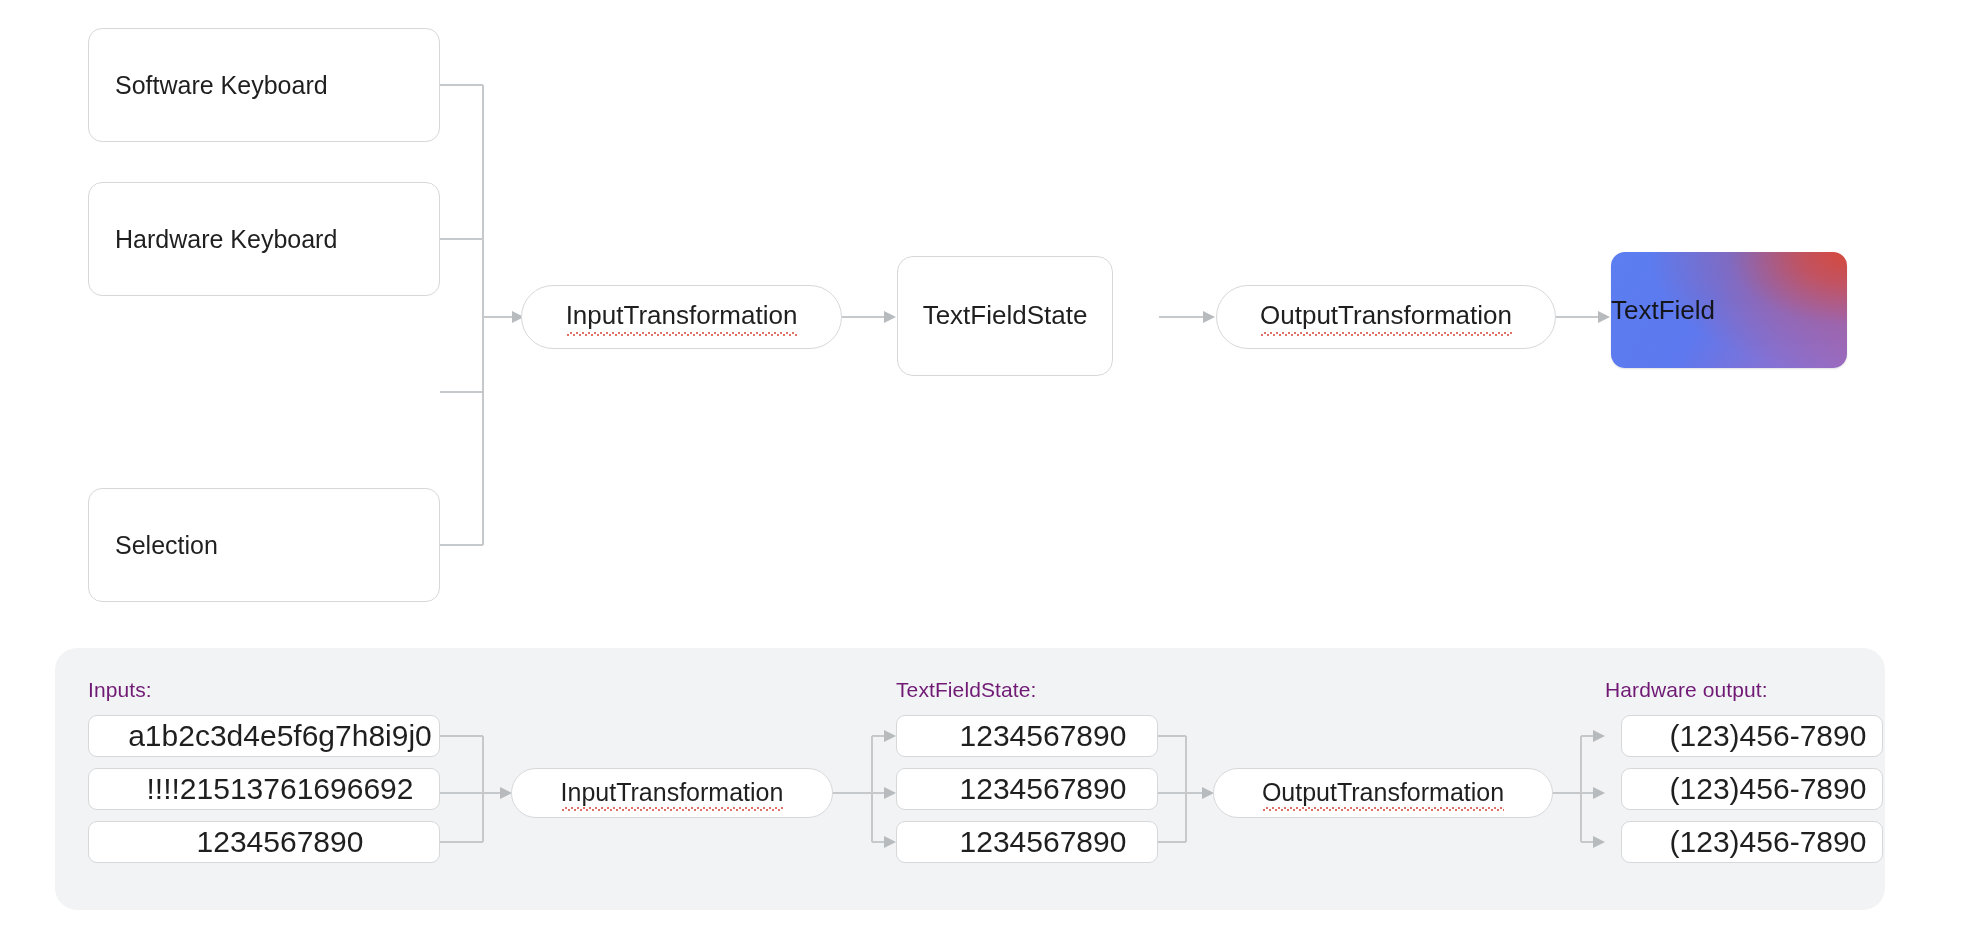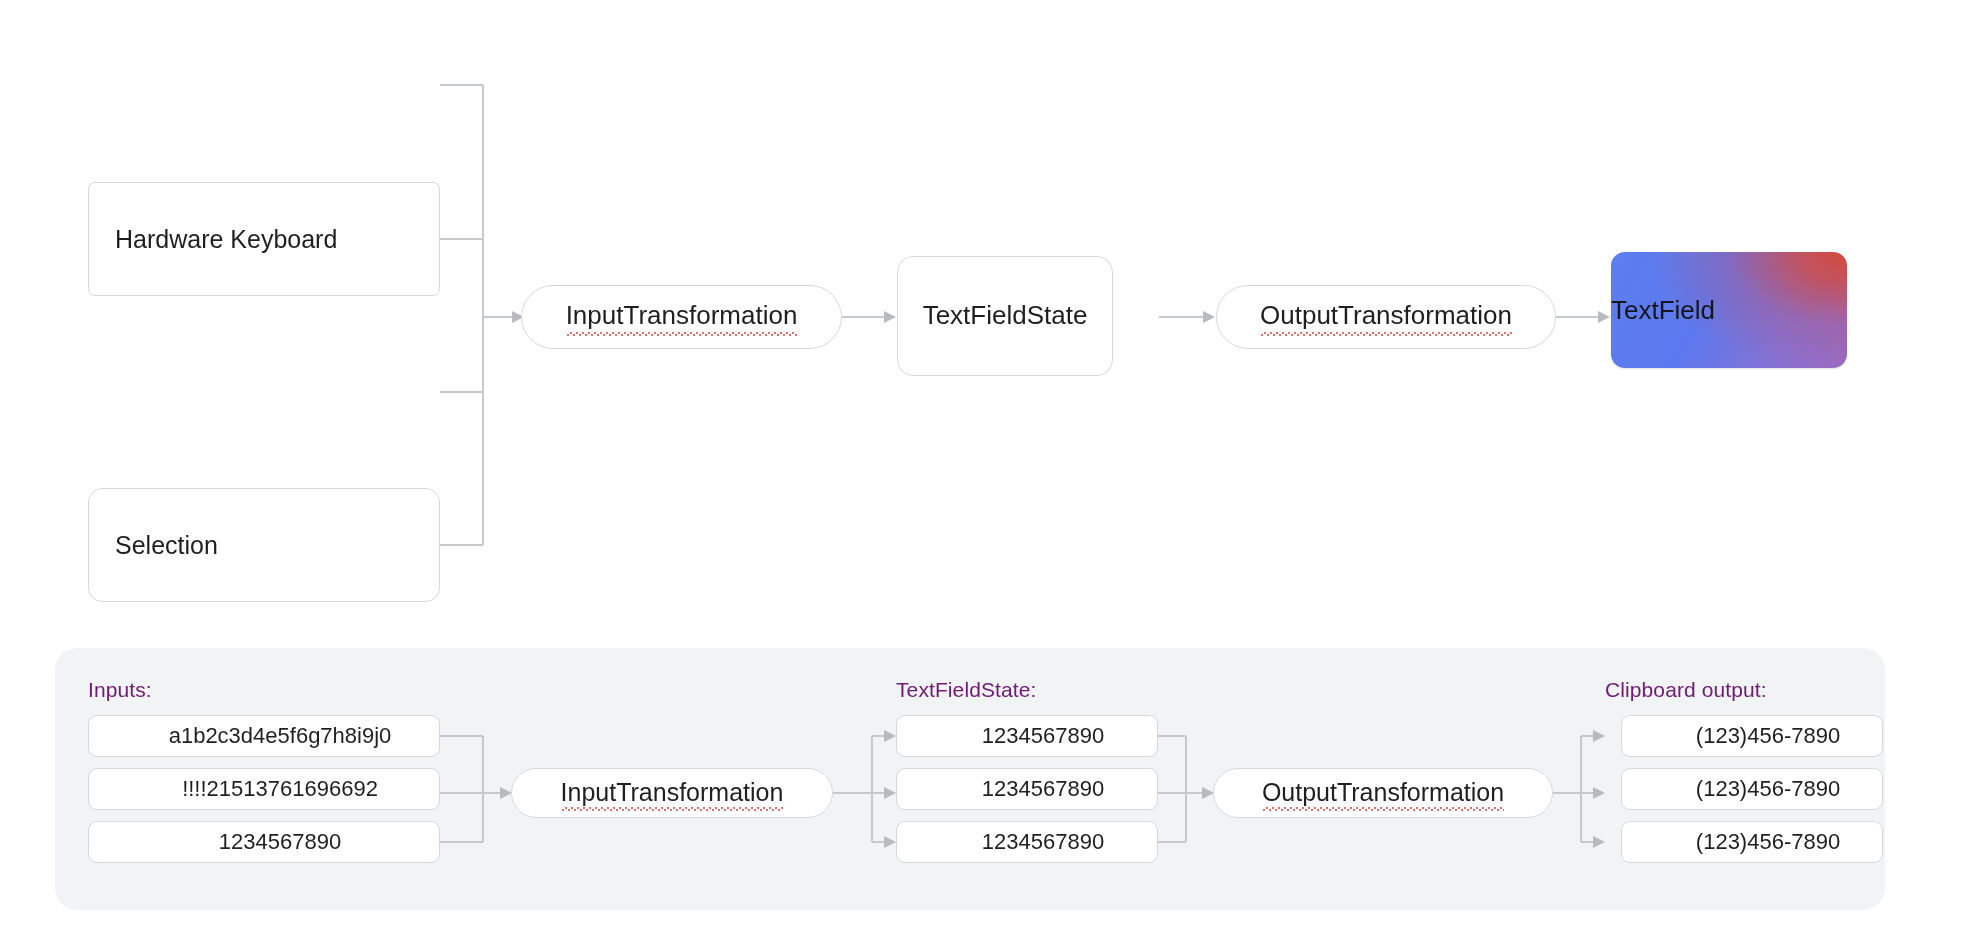--- a/index.html
+++ b/index.html
@@ -39,21 +39,21 @@
     left: 88px;
     width: 352px;
     height: 114px;
     border-radius: 14px;
     padding-left: 26px;
     font-size: 25px;
     color: #1f1f1f;
     justify-content: flex-start;
   }
   .src-box[data-idx="0"] { top: 28px; }
-  .src-box[data-idx="1"] { top: 182px; border-radius: 7px; }
+  .src-box[data-idx="1"] { top: 182px; }
   .src-box[data-idx="2"] { top: 335px; }
   .src-box[data-idx="3"] { top: 488px; }
 
   
   .pill {
     border-radius: 999px;
     justify-content: center;
     font-size: 26px;
   }
 
@@ -146,21 +146,21 @@
   .vbox {
     position: absolute;
     box-sizing: border-box;
     background: #ffffff;
     border: 1.5px solid #d6d8da;
     border-radius: 9px;
     height: 42px;
     display: flex;
     align-items: center;
     justify-content: center;
-    font-size: 22px;
+    font-size: 30px;
     color: #1f1f1f;
     padding-left: 32px;
   }
   .vbox-in  { left: 88px;  width: 352px; }
   .vbox-st  { left: 896px; width: 262px; }
   .vbox-out { left: 1605px; width: 262px; margin-left: 16px; }
 
   .row0 { top: 715px; }
   .row1 { top: 768px; }
   .row2 { top: 821px; }
@@ -206,20 +206,23 @@
   svg.wires polygon.arrowhead {
     fill: #b8bbbe;
     stroke: none;
   }
 </style>
 </head>
 <body>
 
 <div id="stage">
 
+  <div class="node src-box" data-idx="0">
+    <span>Software Keyboard</span>
+  </div>
   <div class="node src-box" data-idx="1">
     <span>Hardware Keyboard</span>
   </div>
   <div class="node src-box" data-idx="3">
     <span>Selection</span>
   </div>
 
   <svg class="wires">
 
     <path d="M440 85 H483"></path>
@@ -261,21 +264,21 @@
   </svg>
 
   <div class="grad-node">
     <span>TextField</span>
   </div>
 
   <div id="panel"></div>
 
   <div class="col-label lbl-inputs">Inputs:</div>
   <div class="col-label lbl-state">TextFieldState:</div>
-  <div class="col-label lbl-output">Clipboard output:</div>
+  <div class="col-label lbl-output">Hardware output:</div>
 
   <div class="vbox vbox-in row0">a1b2c3d4e5f6g7h8i9j0</div>
   <div class="vbox vbox-in row1">!!!!21513761696692</div>
   <div class="vbox vbox-in row2">1234567890</div>
 
   <svg class="wires">
     <path d="M440 736 H483"></path>
     <path d="M440 793 H483"></path>
     <path d="M440 842 H483"></path>
     <path d="M483 736 V842"></path>

